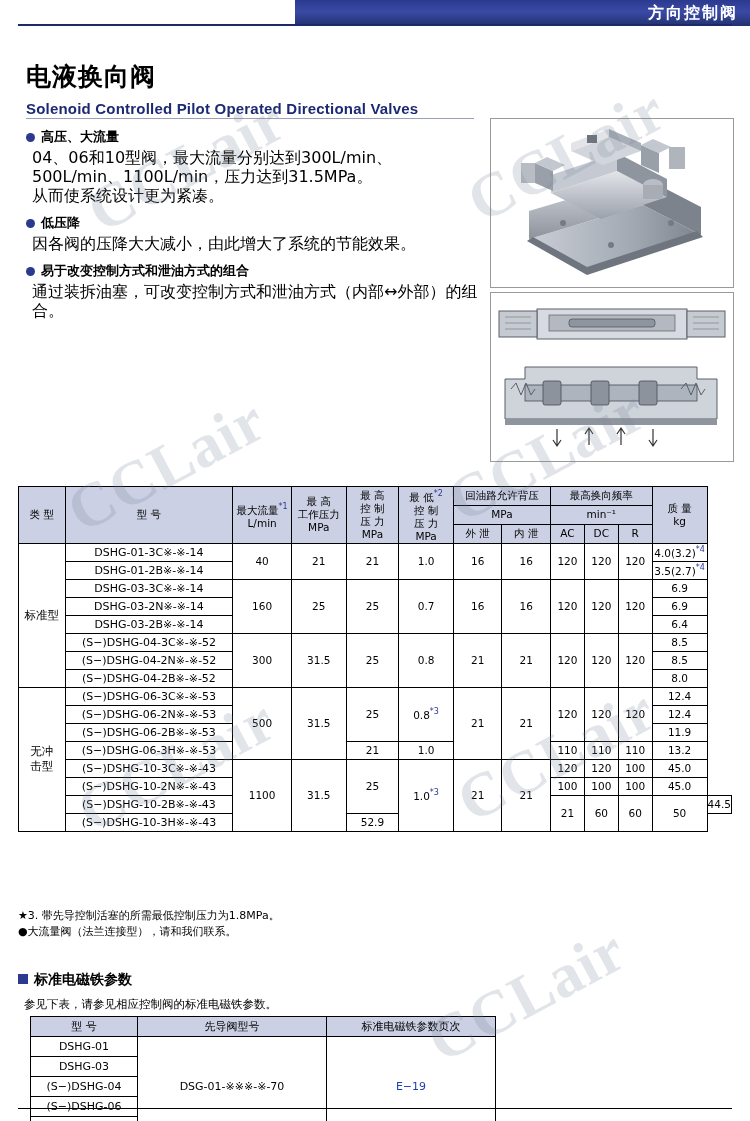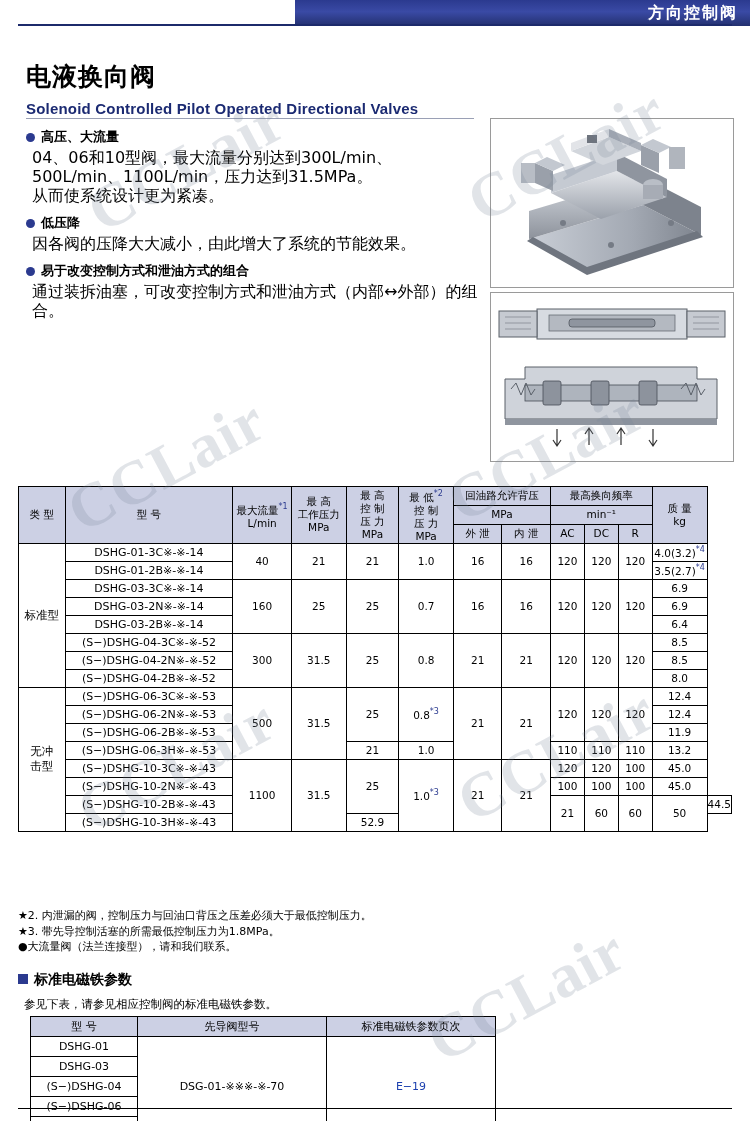--- a/index.html
+++ b/index.html
@@ -409,21 +409,20 @@
         <td>44.5</td>
       </tr>
       <tr>
         <td class="model">(S−)DSHG-10-3H※-※-43</td>
         <td>52.9</td>
       </tr>
     </tbody>
 </table>
 
 <div class="notes">
-  <div>★2. 内泄漏的阀，控制压力与回油口背压之压差必须大于最低控制压力。</div>
   <div>★3. 带先导控制活塞的所需最低控制压力为1.8MPa。</div>
   <div>●大流量阀（法兰连接型），请和我们联系。</div>
 </div>
 
 <div class="sec sec2">
   <span class="sq"></span><span>标准电磁铁参数</span>
 </div>
 <div class="sub2">参见下表，请参见相应控制阀的标准电磁铁参数。</div>
 
 <table class="sol">

